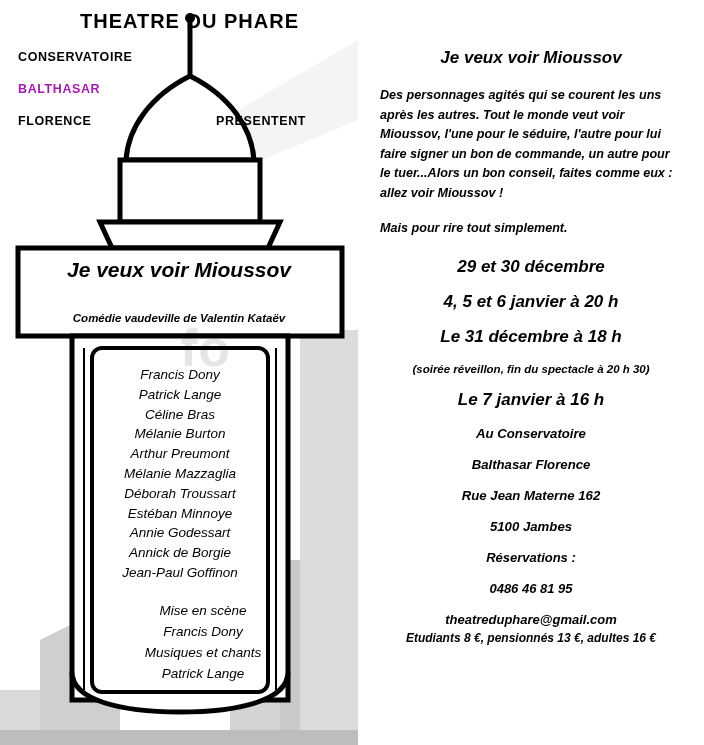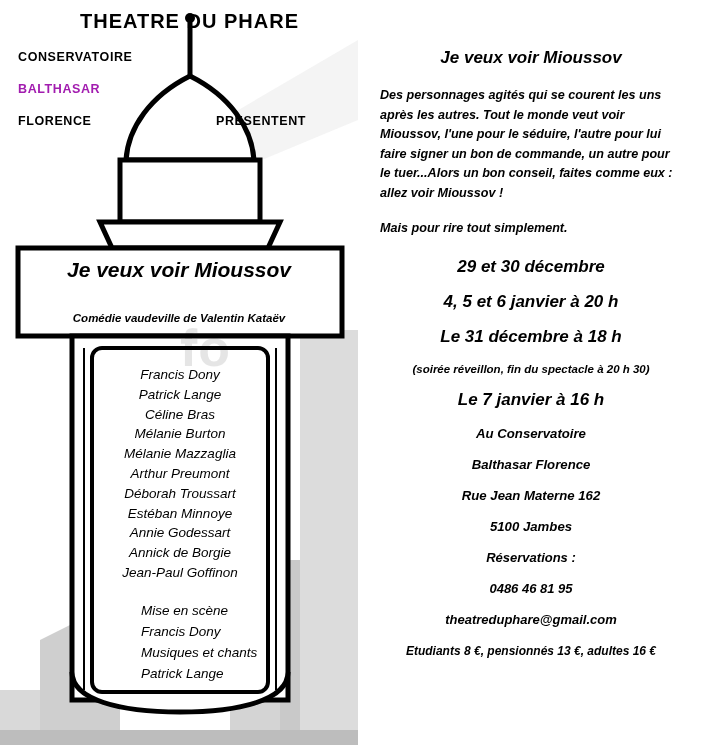--- a/index.html
+++ b/index.html
@@ -121,20 +121,21 @@
     font-size: 13.5px;
     font-style: italic;
     line-height: 19.8px;
     color: #000;
   }
   .credits {
     position: absolute;
     left: 95px;
     top: 600px;
     width: 170px;
+    text-align: center;
     padding-left: 46px;
   }
   .credits div {
     font-size: 13.5px;
     font-style: italic;
     line-height: 21px;
     color: #000;
   }
   .watermark {
     position: absolute;
@@ -219,21 +220,21 @@
     font-style: italic;
     color: #000;
     margin-top: 16px;
   }
   .prices {
     text-align: center;
     font-size: 12px;
     font-weight: bold;
     font-style: italic;
     color: #000;
-    margin-top: 17px;
+    margin-top: 4px;
   }
 </style>
 </head>
 <body>
 
 <div class="page">
 
   <div class="poster">
 
     <svg class="poster-svg" width="358" height="745" viewBox="0 0 358 745">
@@ -279,22 +280,22 @@
       <div class="presentent">PRESENTENT</div>
 
       <div class="poster-main-title">Je veux voir Mioussov</div>
       <div class="poster-subtitle">Comédie vaudeville de Valentin Kataëv</div>
 
       <div class="cast-list">
         <div class="cast-name">Francis Dony</div>
         <div class="cast-name">Patrick Lange</div>
         <div class="cast-name">Céline Bras</div>
         <div class="cast-name">Mélanie Burton</div>
+        <div class="cast-name">Arthur Preumont</div>
         <div class="cast-name">Mélanie Mazzaglia</div>
-        <div class="cast-name">Arthur Preumont</div>
         <div class="cast-name">Déborah Troussart</div>
         <div class="cast-name">Estéban Minnoye</div>
         <div class="cast-name">Annie Godessart</div>
         <div class="cast-name">Annick de Borgie</div>
         <div class="cast-name">Jean-Paul Goffinon</div>
       </div>
 
       <div class="credits">
         <div>Mise en scène</div>
         <div>Francis Dony</div>

